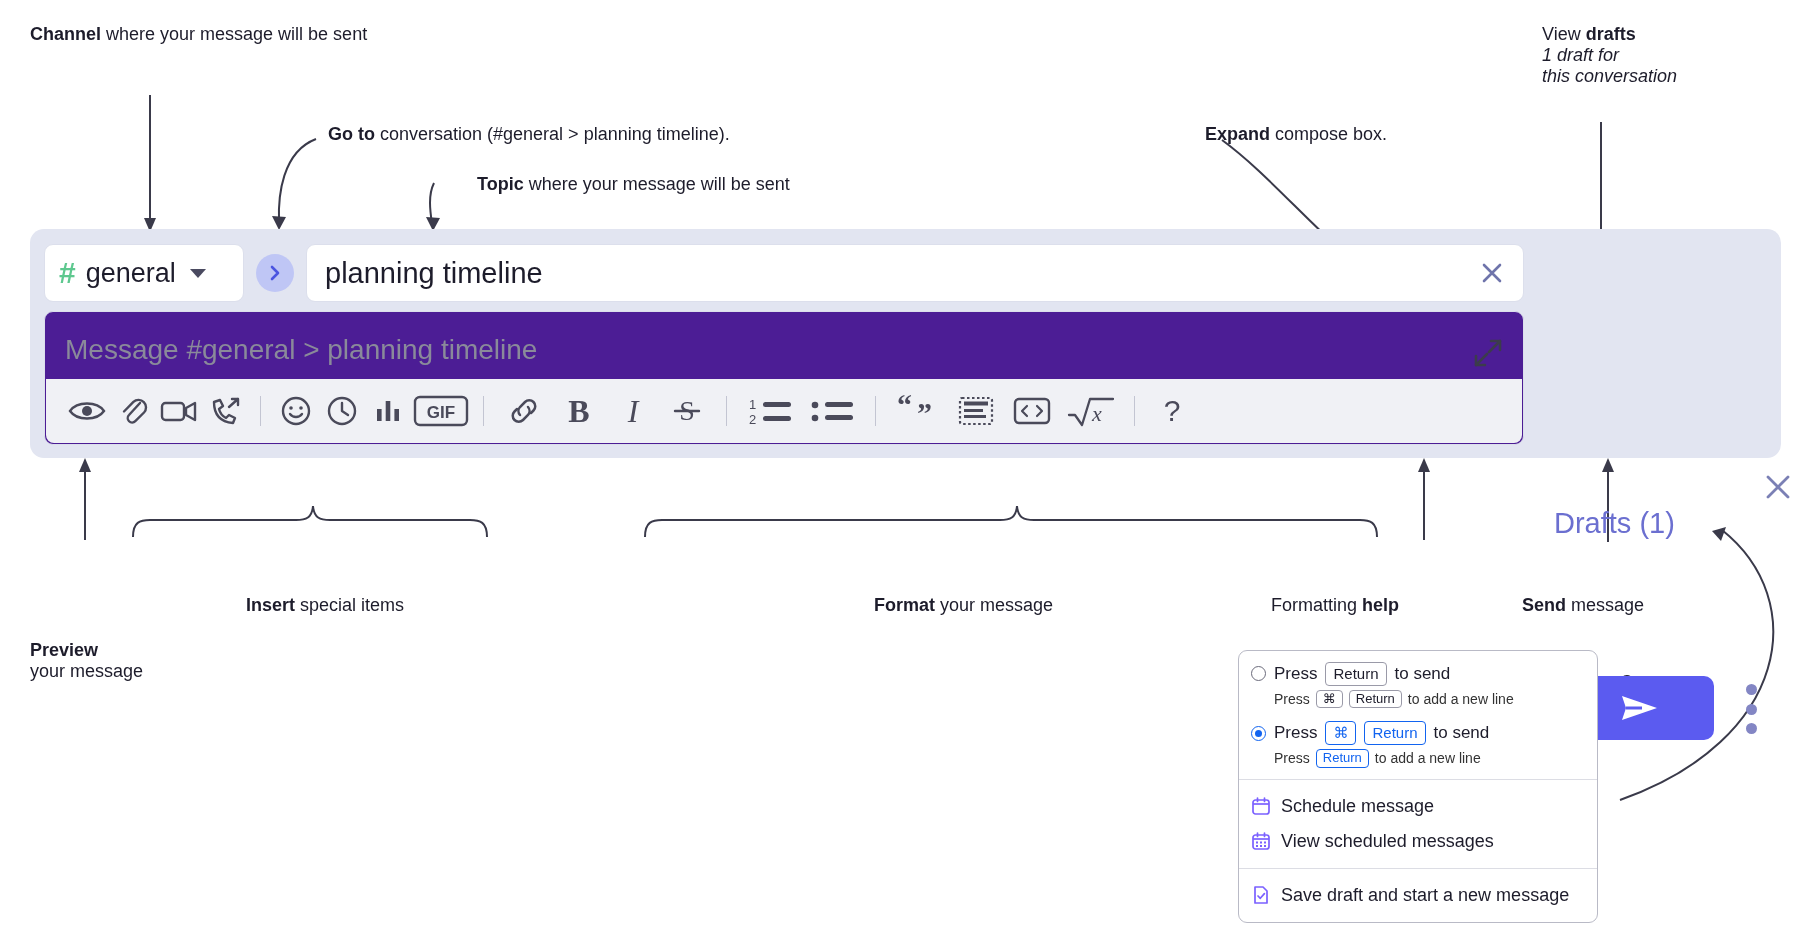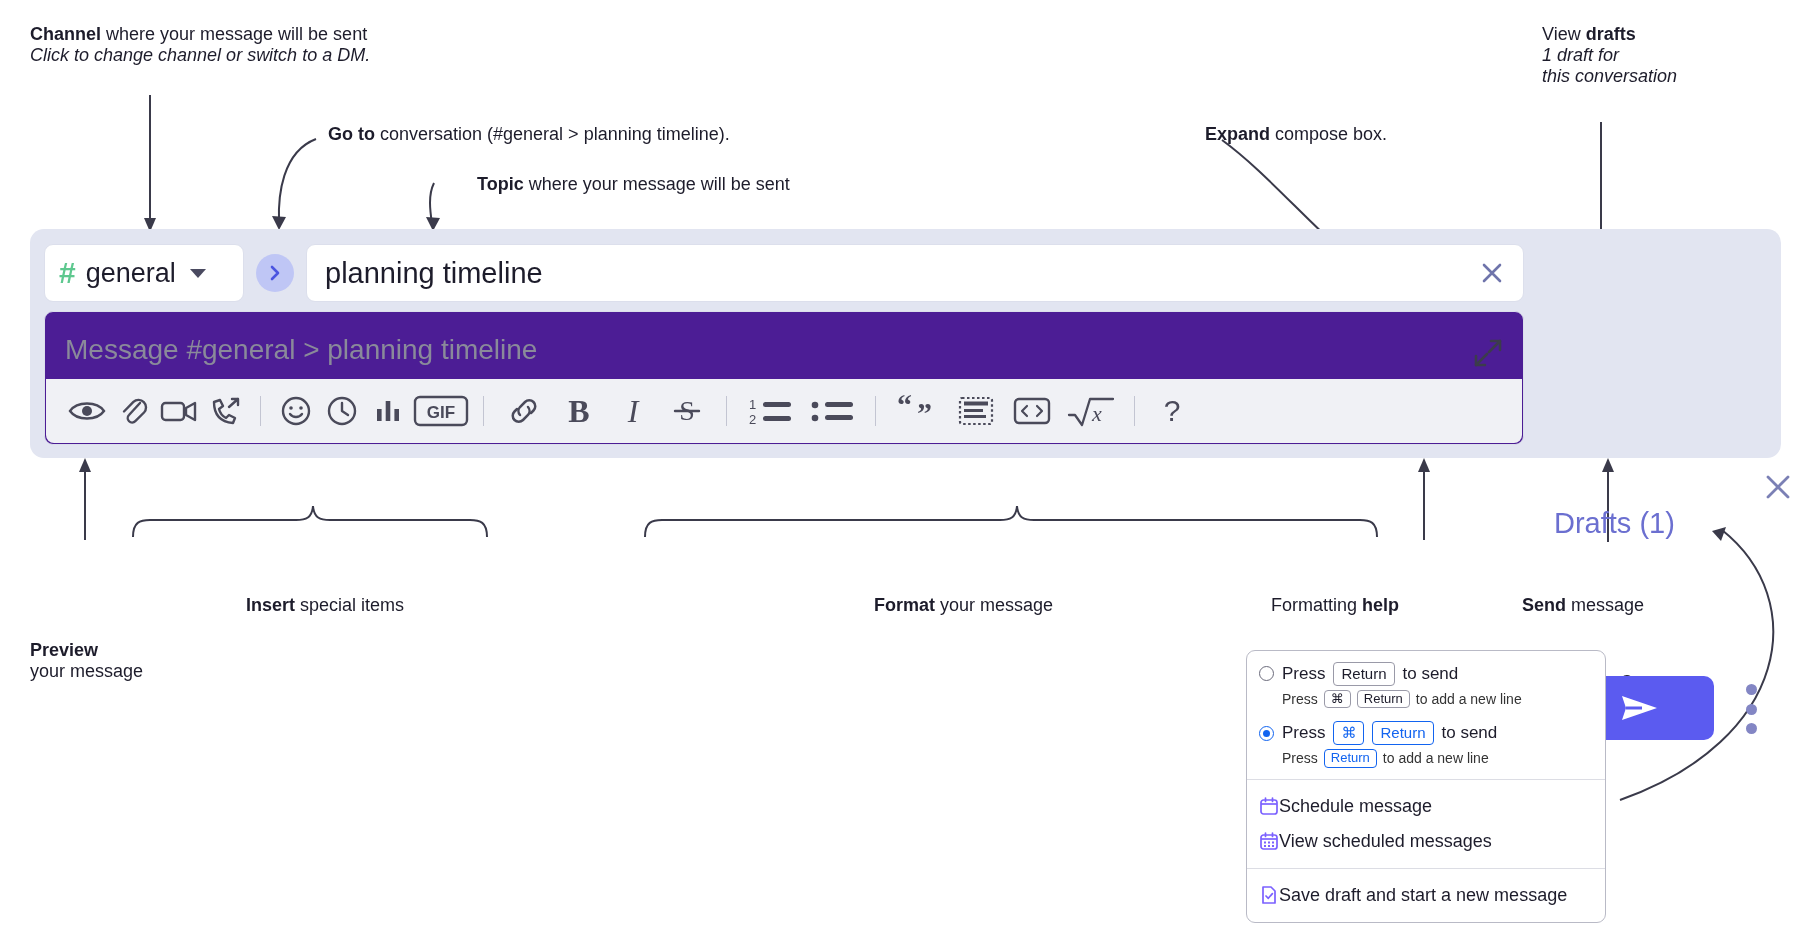--- a/index.html
+++ b/index.html
@@ -69,37 +69,36 @@
   #kebab{position:absolute;left:1710px;top:455px;width:22px;height:50px;
     display:flex;flex-direction:column;align-items:center;justify-content:space-between;}
   #kebab i{display:block;width:11px;height:11px;border-radius:50%;background:#8386c4;font-style:normal;}
   #panel-close{position:absolute;left:1730px;top:240px;}
 
   
   #options-menu{
     position:absolute;left:1238px;top:650px;width:360px;
     background:#fff;border:1px solid #b9bac6;border-radius:9px;
     box-sizing:border-box;
-    margin-left:8px;
   }
   .menu-sec{padding:9px 0;}
   .menu-div{height:1px;background:#dcdde4;}
   .radio-row{display:flex;align-items:center;padding:2px 12px;font-size:17px;color:#1d1c2b;gap:8px;}
   .radio{width:15px;height:15px;border-radius:50%;border:1.6px solid #6b6b7b;box-sizing:border-box;flex:0 0 auto;position:relative;}
   .radio.on{border-color:#1264f0;}
   .radio.on:after{content:"";position:absolute;left:3px;top:3px;width:7px;height:7px;border-radius:50%;background:#1264f0;}
   .sub-row{display:flex;align-items:center;padding:2px 12px 2px 35px;font-size:14px;color:#333;gap:6px;}
   .key{
     display:inline-flex;align-items:center;justify-content:center;
     border:1px solid #9a9aa8;border-radius:4px;padding:1px 7px;
     font-size:15px;color:#1d1c2b;background:#fff;line-height:1.3;
   }
   .sub-row .key{font-size:13px;padding:0px 6px;}
   .key.blue{border-color:#1264f0;color:#1264f0;}
-  .mi{display:flex;align-items:center;padding:7px 12px;font-size:18px;color:#1d1c2b;}
+  .mi{display:flex;align-items:center;gap:10px;padding:7px 12px;font-size:18px;color:#1d1c2b;}
 
   
   #lines{position:absolute;left:0;top:0;width:1814px;height:944px;pointer-events:none;}
 </style>
 </head>
 <body>
 
 <svg id="lines" viewBox="0 0 1814 944">
   <g fill="none" stroke="#3a3a4a" stroke-width="2">
 
@@ -137,21 +136,20 @@
   </g>
 
   <g fill="none" stroke="#3a3a4a" stroke-width="2">
     <path d="M133 545 C133 530, 140 528, 150 528 L296 528 C306 528, 312 526, 313 514 C314 526, 320 528, 330 528 L470 528 C480 528, 487 530, 487 545" transform="translate(0,-8)"></path>
     <path d="M645 545 C645 530, 652 528, 662 528 L1000 528 C1010 528, 1016 526, 1017 514 C1018 526, 1024 528, 1034 528 L1360 528 C1370 528, 1377 530, 1377 545" transform="translate(0,-8)"></path>
   </g>
 </svg>
 
 <div class="ann" style="left:30px;top:24px;">
   <div><b>Channel</b><span> where your message will be sent</span></div>
-  <div><i>Click to change channel or switch to a DM.</i></div>
 </div>
 
 <div class="ann" style="left:328px;top:124px;">
   <b>Go to</b><span> conversation (#general &gt; planning timeline).</span>
 </div>
 
 <div class="ann" style="left:477px;top:174px;">
   <b>Topic</b><span> where your message will be sent</span>
 </div>
 

